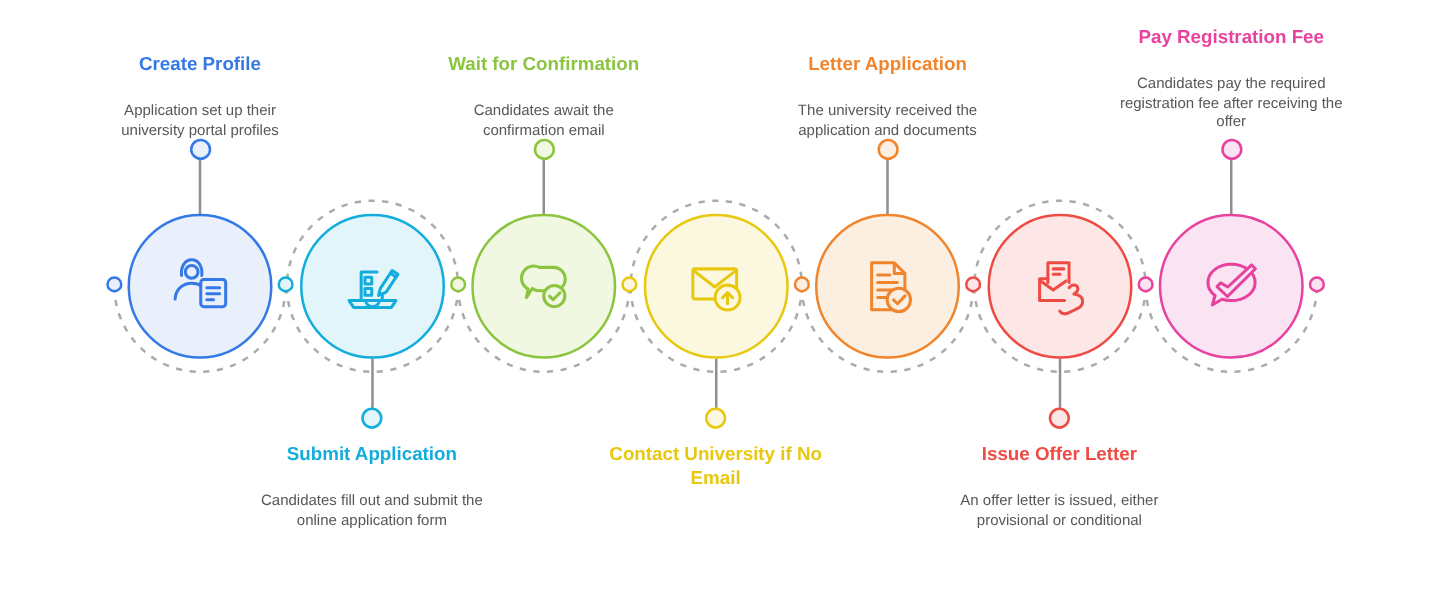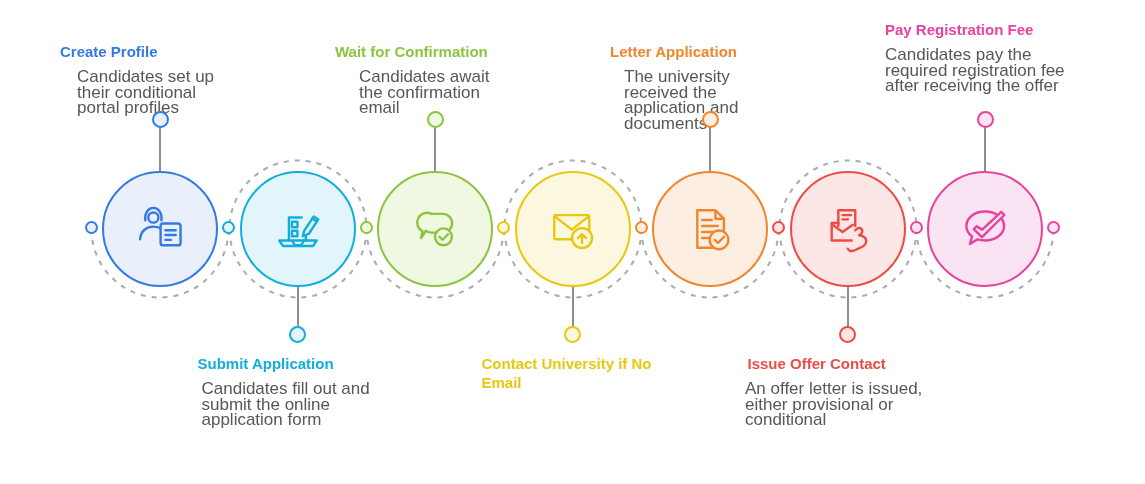--- a/index.html
+++ b/index.html
@@ -5,27 +5,27 @@
 <style>
   html,body{margin:0;padding:0;background:#ffffff;}
   .stage{
     position:relative;width:1145px;height:484px;background:#ffffff;
     font-family:"Liberation Sans","DejaVu Sans",sans-serif;overflow:hidden;
   }
   .step{position:absolute;top:0;height:100%;width:210px;}
   .s1{left:55px}.s2{left:192.5px}.s3{left:330px}.s4{left:467.5px}
   .s5{left:605px}.s6{left:742.5px}.s7{left:880px}
 
-  .textblock{position:absolute;left:0;width:100%;}
+  .textblock{position:absolute;left:0;width:100%;text-align:center;}
   .top .textblock{top:42px}
   .s7 .textblock{top:20px}
   .bottom .textblock{top:354px}
   .title{margin:0 auto;font-size:15px;line-height:19px;font-weight:700;color:var(--c);max-width:200px;}
   .s4 .title{max-width:182px}
-  .desc{margin:8px auto 0;font-size:17px;line-height:15.5px;color:#575757;}
+  .desc{margin:20px auto 0;font-size:12px;line-height:15.5px;color:#575757;}
   .s1 .desc{width:166px}.s2 .desc{width:192px}.s3 .desc{width:152px}
   .s4 .desc{width:200px}.s5 .desc{width:172px}.s6 .desc{width:205px}.s7 .desc{width:200px}
 
   .deco{position:absolute;left:30px;top:154px;}
   .deco path,.deco circle{fill:none;stroke:#ababab;stroke-width:2;stroke-dasharray:5 6;}
 
   .connector{position:absolute;left:104px;width:2px;background:#8f8f8f;}
   .top .connector{top:127px;height:46px}
   .bottom .connector{top:287px;height:40px}
 
@@ -45,21 +45,21 @@
   .d4{left:634.75px}.d5{left:772.25px}.d6{left:909.75px}.d7{left:1047.25px}
 </style>
 </head>
 <body>
 
 <div class="stage">
 
   <section class="step top s1" style="--c: #3579E6; --f: #E9EFFB;">
     <div class="textblock">
       <h2 class="title">Create Profile</h2>
-      <p class="desc">Candidates set up their conditional portal profiles</p>
+      <p class="desc">Application set up their university portal profiles</p>
     </div>
     <svg class="deco" width="150" height="150" viewBox="0 0 150 150">
       <path d="M6.5 75 A68.5 68.5 0 0 0 143.5 75"></path>
     </svg>
     <div class="connector"></div>
     <div class="terminal"></div>
     <div class="circle">
       <svg class="icon" viewBox="0 0 48 48">
         <path d="M11.8 16.8 c-.6 -6 2.4 -10.3 6.7 -10.3 4.3 0 7.3 4.3 6.7 10.3"></path>
         <circle cx="18.5" cy="14.5" r="4.2"></circle>
@@ -148,21 +148,21 @@
         <path d="M28.5 9 V15.5 H35"></path>
         <path d="M17.5 16.5 h8 M17.5 21.5 h13 M17.5 26.5 h13 M17.5 31.5 h8"></path>
         <circle cx="31.5" cy="33" r="7.75" style="fill:var(--f)"></circle>
         <path d="M28 33 l2.6 2.6 5 -5.2"></path>
       </svg>
     </div>
   </section>
 
   <section class="step bottom s6" style="--c: #EE4B45; --f: #FCE7E6;">
     <div class="textblock">
-      <h2 class="title">Issue Offer Contact</h2>
+      <h2 class="title">Issue Offer Letter</h2>
       <p class="desc">An offer letter is issued, either provisional or conditional</p>
     </div>
     <svg class="deco" width="150" height="150" viewBox="0 0 150 150">
       <circle cx="75" cy="75" r="68.5"></circle>
     </svg>
     <div class="connector"></div>
     <div class="terminal"></div>
     <div class="circle">
       <svg class="icon" viewBox="0 0 48 48">
         <path d="M16 21.5 V8.5 H30 V21.5"></path>

